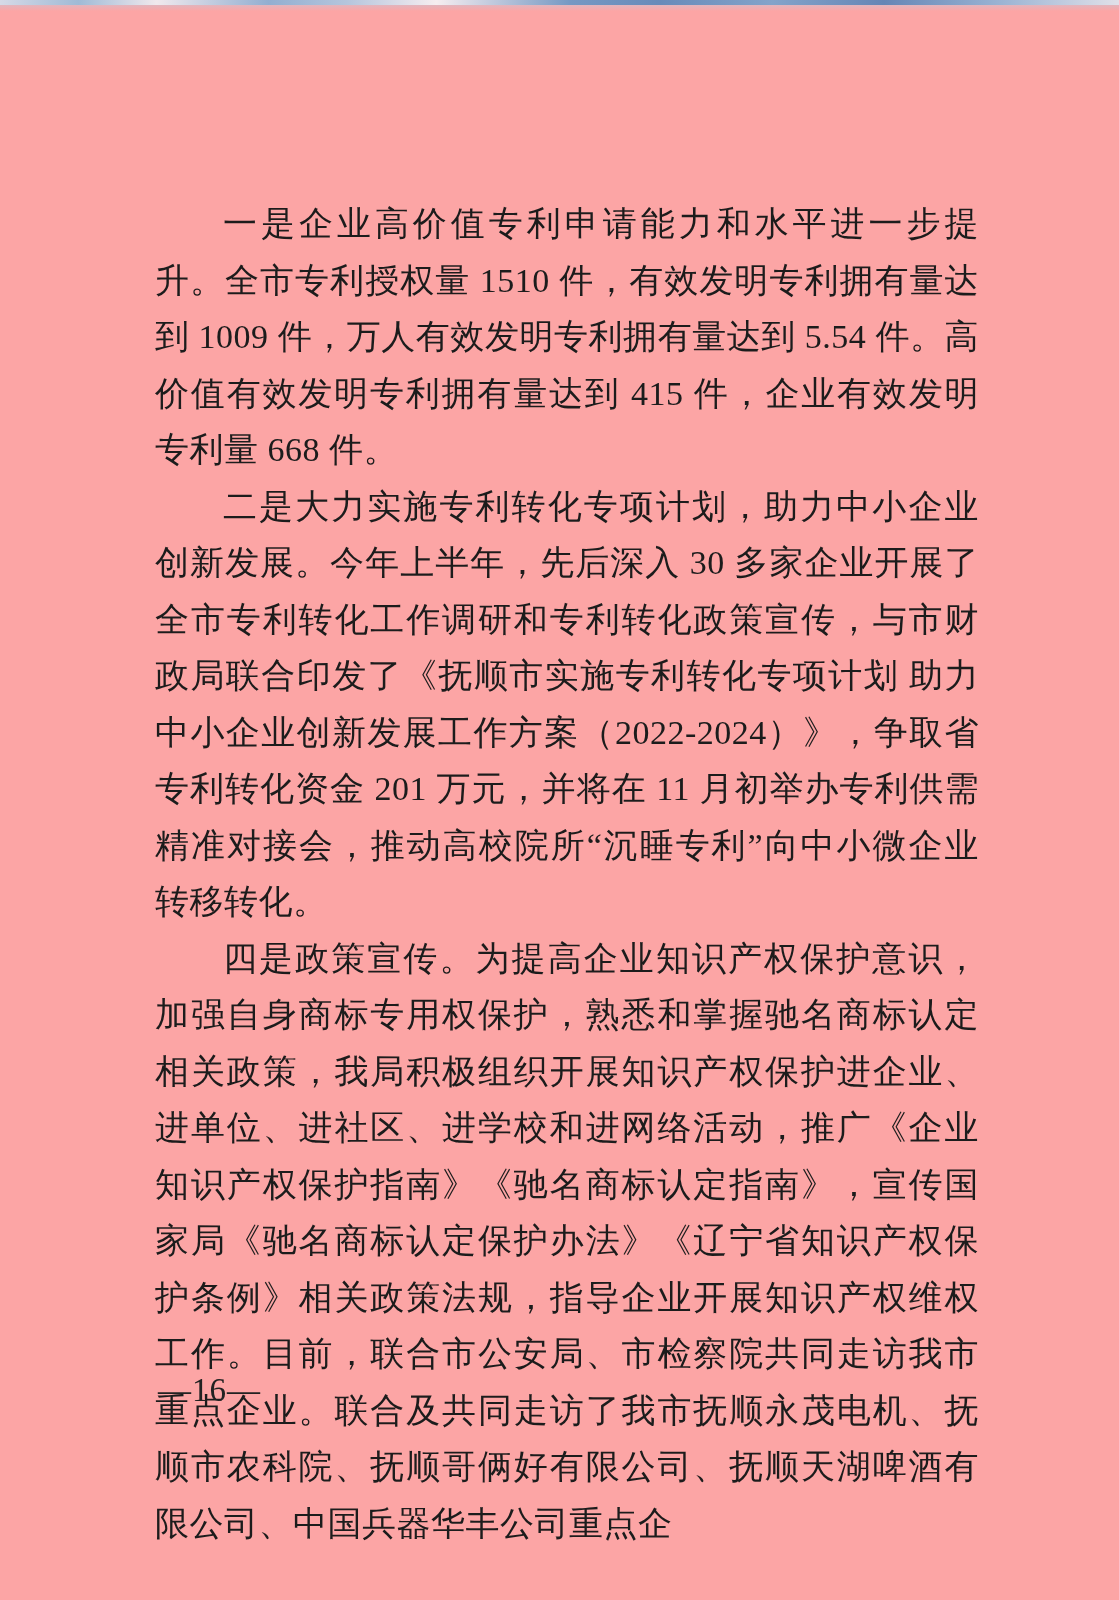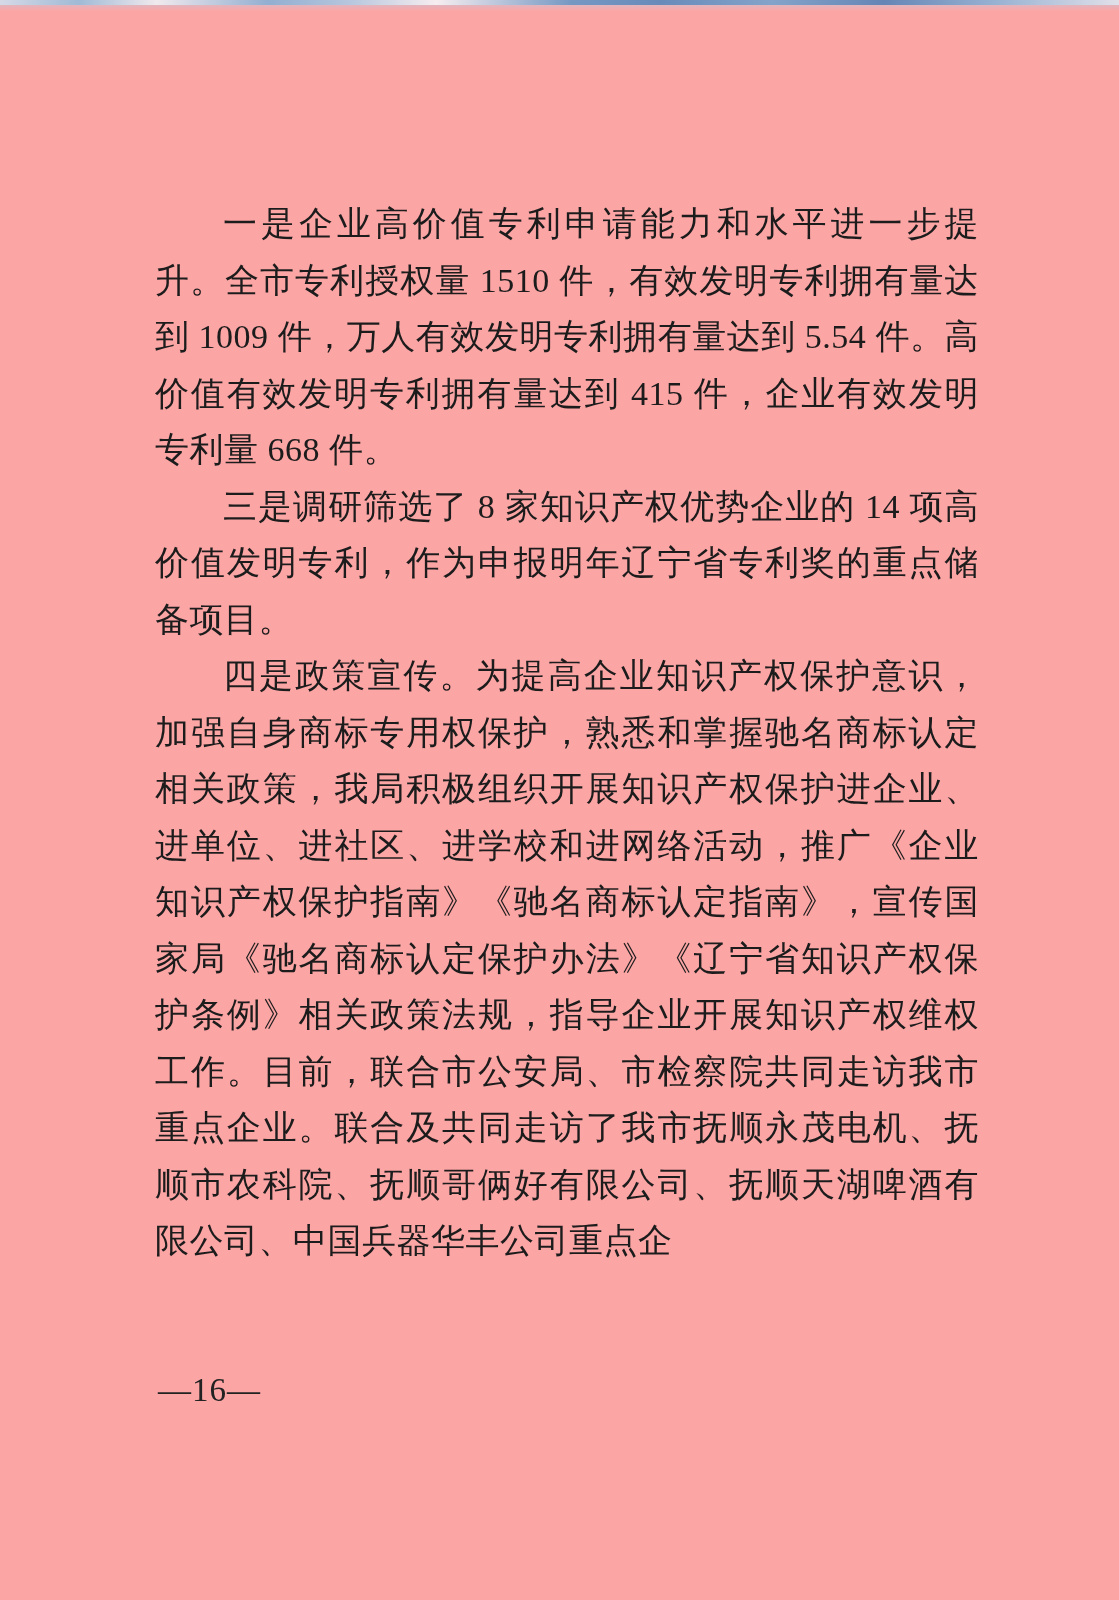--- a/index.html
+++ b/index.html
@@ -64,19 +64,19 @@
 </head>
 <body>
 
 <div class="page">
 
   <div class="scan-band"></div>
   <div class="scan-band-fade"></div>
 
   <div class="content">
     <p>一是企业高价值专利申请能力和水平进一步提升。全市专利授权量 1510 件，有效发明专利拥有量达到 1009 件，万人有效发明专利拥有量达到 5.54 件。高价值有效发明专利拥有量达到 415 件，企业有效发明专利量 668 件。</p>
-    <p>三是调研筛选了 8 家知识产权优势企业的 14 项高价值发明专利，作为申报明年辽宁省专利奖的重点储备项目。</p>
+    <p>二是大力实施专利转化专项计划，助力中小企业创新发展。今年上半年，先后深入 30 多家企业开展了全市专利转化工作调研和专利转化政策宣传，与市财政局联合印发了《抚顺市实施专利转化专项计划 助力中小企业创新发展工作方案（2022-2024）》，争取省专利转化资金 201 万元，并将在 11 月初举办专利供需精准对接会，推动高校院所“沉睡专利”向中小微企业转移转化。</p>
     <p>四是政策宣传。为提高企业知识产权保护意识，加强自身商标专用权保护，熟悉和掌握驰名商标认定相关政策，我局积极组织开展知识产权保护进企业、进单位、进社区、进学校和进网络活动，推广《企业知识产权保护指南》《驰名商标认定指南》，宣传国家局《驰名商标认定保护办法》《辽宁省知识产权保护条例》相关政策法规，指导企业开展知识产权维权工作。目前，联合市公安局、市检察院共同走访我市重点企业。联合及共同走访了我市抚顺永茂电机、抚顺市农科院、抚顺哥俩好有限公司、抚顺天湖啤酒有限公司、中国兵器华丰公司重点企</p>
   </div>
 
   <div class="page-number">—16—</div>
 
 </div>
 
 </body></html>

